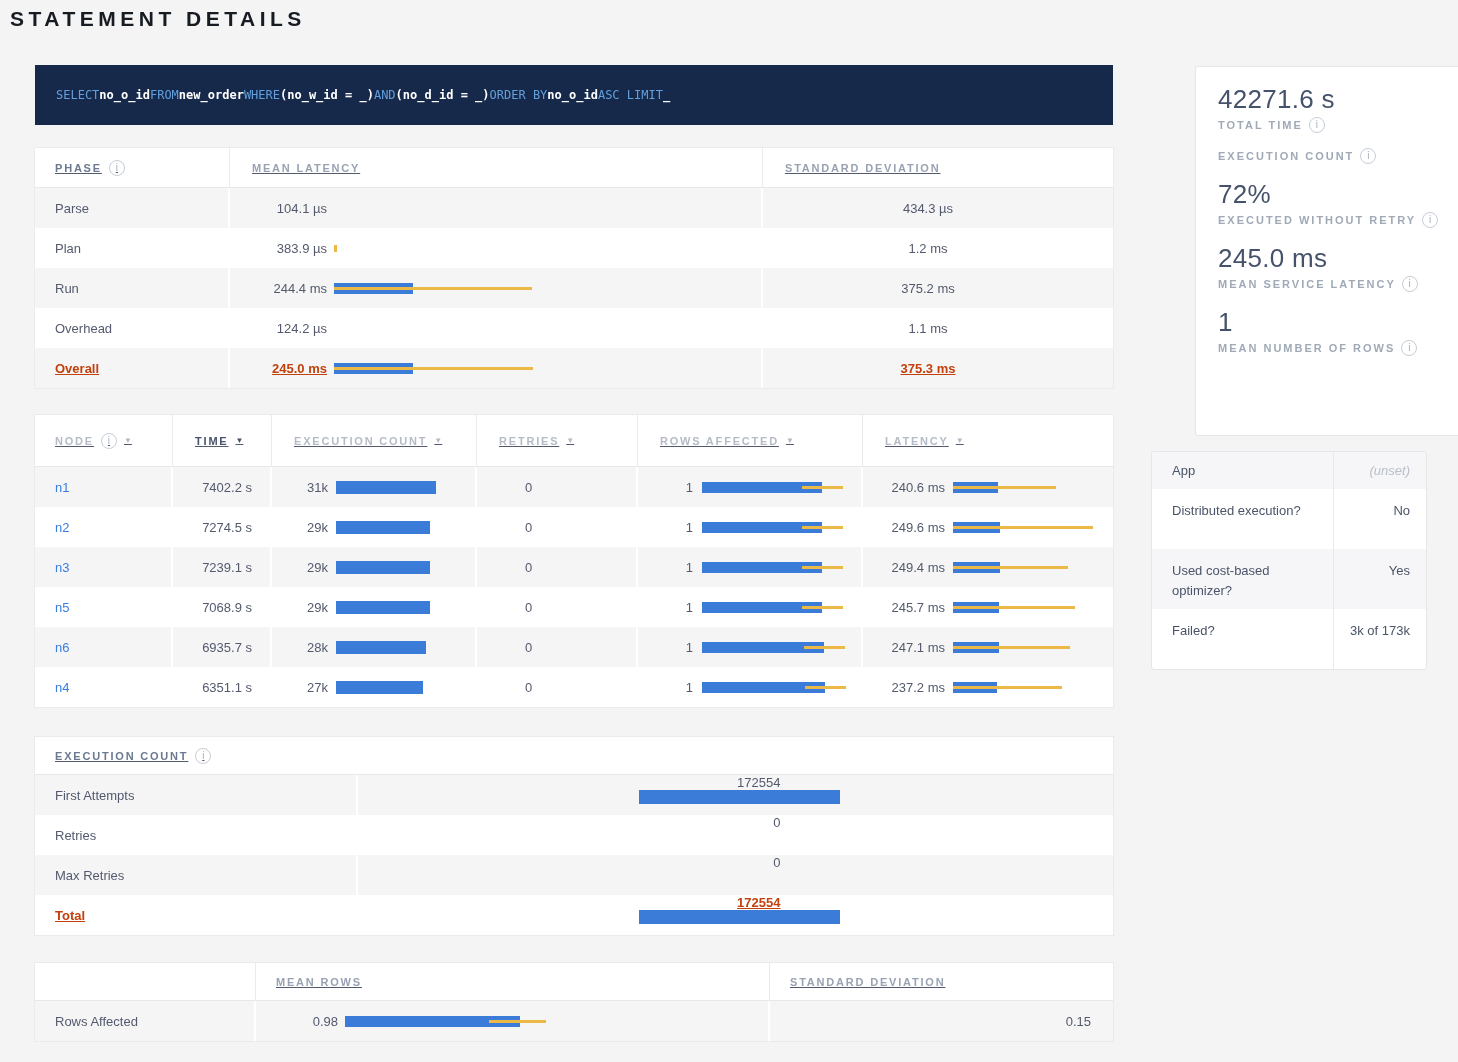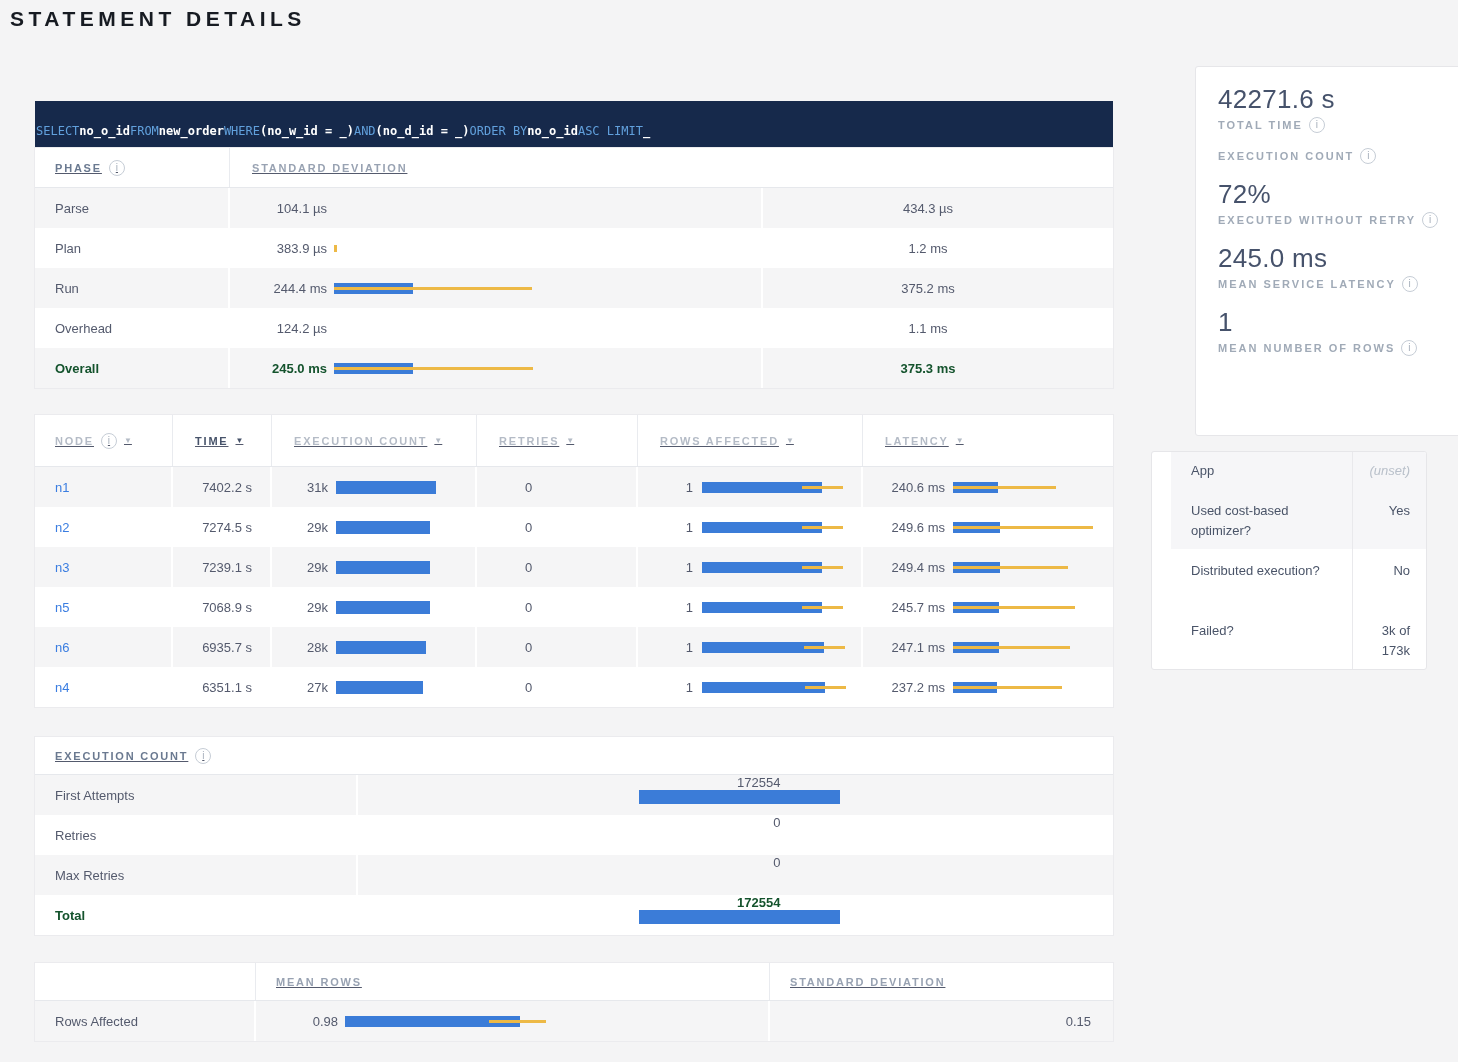--- a/index.html
+++ b/index.html
@@ -11,24 +11,23 @@
     color: #545a6d; font-size: 13px;
   }
   .page-title {
     position: absolute; left: 10px; top: 7px;
     font-size: 21px; font-weight: 700; letter-spacing: 4.5px;
     color: #171b22;
   }
   
   .sql-box {
     position: absolute; left: 35px; top: 65px; width: 1078px; height: 60px;
-    background: #16294b; display: flex; align-items: center; padding-left: 1px;
+    background: #16294b; display: flex; align-items: center; padding-left: 21px;
     font-family: "DejaVu Sans Mono", monospace; font-size: 12px; color: #fff;
     white-space: pre;
-    margin-top: 36px;
   }
   .sql-box .tok { font-weight: 700; color: #ffffff; }
   .sql-box .kw  { font-weight: 400; color: #61a0dc; }
   
   .tblbox { position: absolute; background: #fff; outline: 1px solid #ebebee; }
   .trow { display: flex; height: 40px; align-items: center; }
   .trow.gray > .cell { background: #f5f5f6; }
   .cell { height: 100%; display: flex; align-items: center; border-right: 2px solid #fff; }
   .cell:last-child { border-right: none; }
   .hdr { display: flex; height: 40px; align-items: center; background: #fff; border-bottom: 1px solid #e6e8ec; text-decoration: underline; }
@@ -40,21 +39,21 @@
   .h-faint { color: #b4bbc6; }
   .h-active{ color: #47536a; }
   .arr { font-size: 8px; margin-left: 7px; }
   .ico-i {
     display: inline-block; width: 16px; height: 16px; margin-left: 7px;
     border: 1px solid #c6cdd6; border-radius: 50%;
     color: #a6afbb; font-size: 10px; line-height: 14px; text-align: center;
     font-weight: 400; letter-spacing: 0; font-style: normal; flex: 0 0 auto;
   }
   .num { color: #545a6d; }
-  .boldtxt { font-weight: 700; color: #14532d; }
+  .boldtxt { font-weight: 700; color: #c2410c; text-decoration: underline; }
   a.nlink { color: #3a7de1; text-decoration: none; }
   
   .whisk { position: relative; height: 11px; flex: 0 0 auto; }
   .whisk .blue { position: absolute; left:0; top:0; height: 11px; background: #3b7cd8; }
   .whisk .yl   { position: absolute; top: 4px; height: 3px; background: #edb946; }
   .tickbar { width: 3px; height: 7px; background: #edb946; flex: 0 0 auto; }
   .plainbar { height: 13px; background: #3b7cd8; flex: 0 0 auto; }
   .valbox { text-align: right; flex: 0 0 auto; }
   
   .pc1 { width: 195px; padding-left: 20px; }
@@ -92,21 +91,21 @@
     background: #fff; border: 1px solid #e6e6e9; border-radius: 3px;
     padding: 17px 22px;
     margin-left: 44px;
   }
   .stat-item { margin-bottom: 15px; }
   .stat-value { font-size: 26px; color: #46526b; line-height: 31px; letter-spacing: 0.3px; }
   .stat-label { margin-top: 2px; font-size: 11px; font-weight: 700; letter-spacing: 2px; color: #a0aab7; display:flex; align-items:center; }
   .stat-label .ico-i { margin-left: 6px; }
   .details-card {
     position: absolute; left: 1151px; top: 451px; width: 276px;
-    background: #fff; border: 1px solid #e6e6e9; border-radius: 3px; overflow: hidden; padding-left: 19px;
+    background: #fff; border: 1px solid #e6e6e9; border-radius: 3px; overflow: hidden;
   }
   .drow { display: flex; align-items: stretch; }
   .drow.gray { background: #f6f6f8; }
   .dlabel {
     width: 182px; padding: 12px 10px 12px 20px; color: #4a5468; line-height: 20px;
     border-right: 1px solid #e9e9ec;
   }
   .dvalue { flex: 1; padding: 12px 16px 12px 14px; text-align: right; color: #4a5468; line-height: 20px; }
   .dvalue.unset { color: #b9c0ca; font-style: italic; text-align: right; }
   .r-app  { height: 37px; } .r-app .dlabel, .r-app .dvalue { padding-top: 9px; padding-bottom: 9px; }
@@ -120,20 +119,23 @@
   <div class="page-title">STATEMENT DETAILS</div>
 
   <div class="sql-box" id="sqlBox"><span class="tok kw">SELECT</span> <span class="tok">no_o_id</span> <span class="tok kw">FROM</span> <span class="tok">new_order</span> <span class="tok kw">WHERE</span> <span class="tok">(no_w_id = _)</span> <span class="tok kw">AND</span> <span class="tok">(no_d_id = _)</span> <span class="tok kw">ORDER BY</span> <span class="tok">no_o_id</span> <span class="tok kw">ASC LIMIT</span> <span class="tok">_</span></div>
 
   <div class="tblbox" style="left:35px; top:148px; width:1078px;">
     <div class="hdr">
       <div class="hcell pc1">
         <span class="hlabel h-dark">PHASE</span>
         <span class="ico-i">i</span>
       </div>
+      <div class="hcell pc2">
+        <span class="hlabel h-med" style="margin-left:22px;">MEAN LATENCY</span>
+      </div>
       <div class="hcell pc3" style="justify-content:flex-start; padding-right:0; padding-left:22px;">
         <span class="hlabel h-med">STANDARD DEVIATION</span>
       </div>
     </div>
     <div id="phaseBody">
         <div class="trow gray">
           <div class="cell pc1">
             <span>Parse</span>
           </div>
           <div class="cell pc2">
@@ -548,27 +550,27 @@
           <span class="ico-i">i</span>
         </div>
     </div>
   </div>
 
   <div class="details-card">
     <div class="drow gray r-app">
       <div class="dlabel">App</div>
       <div class="dvalue unset">(unset)</div>
     </div>
+    <div class="drow r-tall">
+      <div class="dlabel">Distributed execution?</div>
+      <div class="dvalue">No</div>
+    </div>
     <div class="drow gray r-tall">
       <div class="dlabel">Used cost-based optimizer?</div>
       <div class="dvalue">Yes</div>
     </div>
     <div class="drow r-tall">
-      <div class="dlabel">Distributed execution?</div>
-      <div class="dvalue">No</div>
-    </div>
-    <div class="drow r-tall">
       <div class="dlabel">Failed?</div>
       <div class="dvalue" style="max-width:94px;">3k of 173k</div>
     </div>
   </div>
 
 </div>
 
 </body></html>

